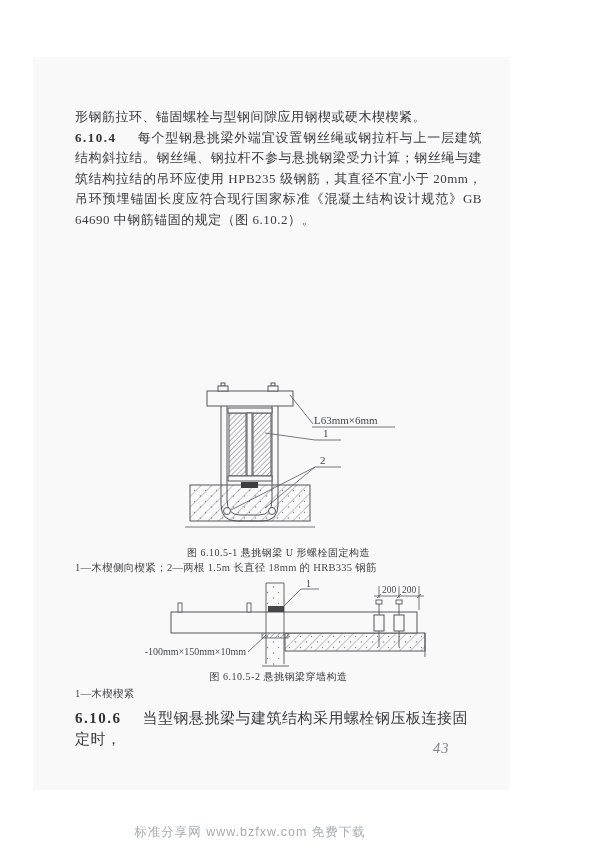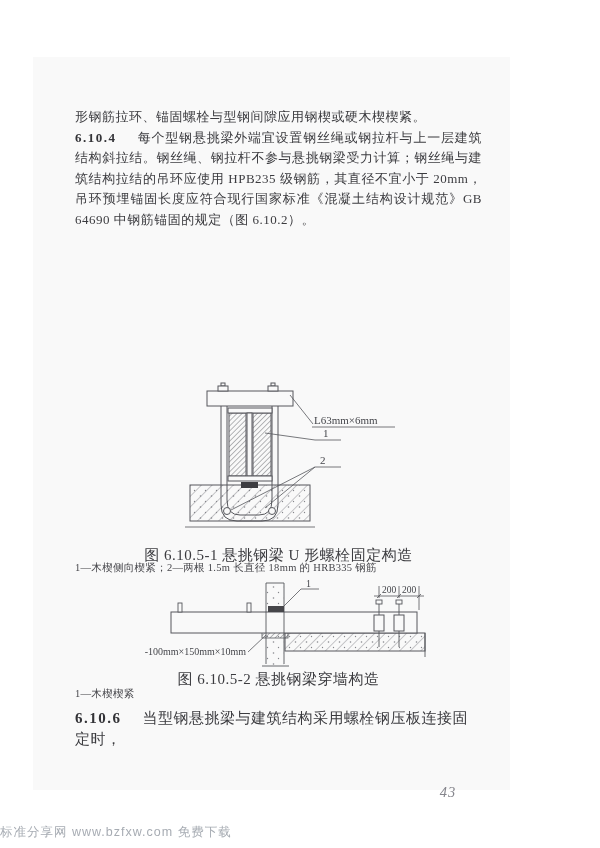--- a/index.html
+++ b/index.html
@@ -15,37 +15,37 @@
   .textblock{
     position:absolute;left:42px;top:50px;width:407px;
     color:#3b3b3f;font-size:13px;line-height:20.6px;
     text-align:justify;text-justify:inter-ideograph;
     letter-spacing:0.5px;
   }
   .textblock p{margin:0;}
   .pnum{font-weight:bold;margin-right:21px;letter-spacing:1.5px;color:#333337;}
   .cap{
     position:absolute;left:42px;width:407px;text-align:center;
-    color:#3b3b3f;font-size:15px;letter-spacing:0.5px;
+    color:#3b3b3f;font-size:10px;letter-spacing:0.5px;
   }
   .legend{
     position:absolute;left:42px;width:407px;text-align:left;
     color:#46464b;font-size:10.5px;letter-spacing:0.3px;
   }
   .figsvg{position:absolute;overflow:visible;}
   .para-bottom{
     position:absolute;left:42px;top:651px;width:407px;
     color:#3b3b3f;font-size:15px;line-height:20.6px;letter-spacing:0.5px;
   }
   .pageno{
-    position:absolute;left:400px;top:683px;width:30px;text-align:center;
-    font-style:italic;font-size:14.5px;color:#85858c;letter-spacing:1px;margin-top:44px;
+    position:absolute;left:400px;top:683px;width:30px;
+    font-style:italic;font-size:14.5px;color:#85858c;letter-spacing:1px;
   }
   .watermark{
-    position:absolute;left:0;top:824px;width:500px;
+    position:absolute;left:0;top:824px;width:500px;text-align:center;
     color:#a7acb3;font-size:12.5px;letter-spacing:1px;
     font-family:"Liberation Sans","DejaVu Sans",sans-serif;
   }
   svg text{
     font-family:"Liberation Serif","DejaVu Serif",serif;
     fill:#45464b;
   }
 </style>
 </head>
 <body>

